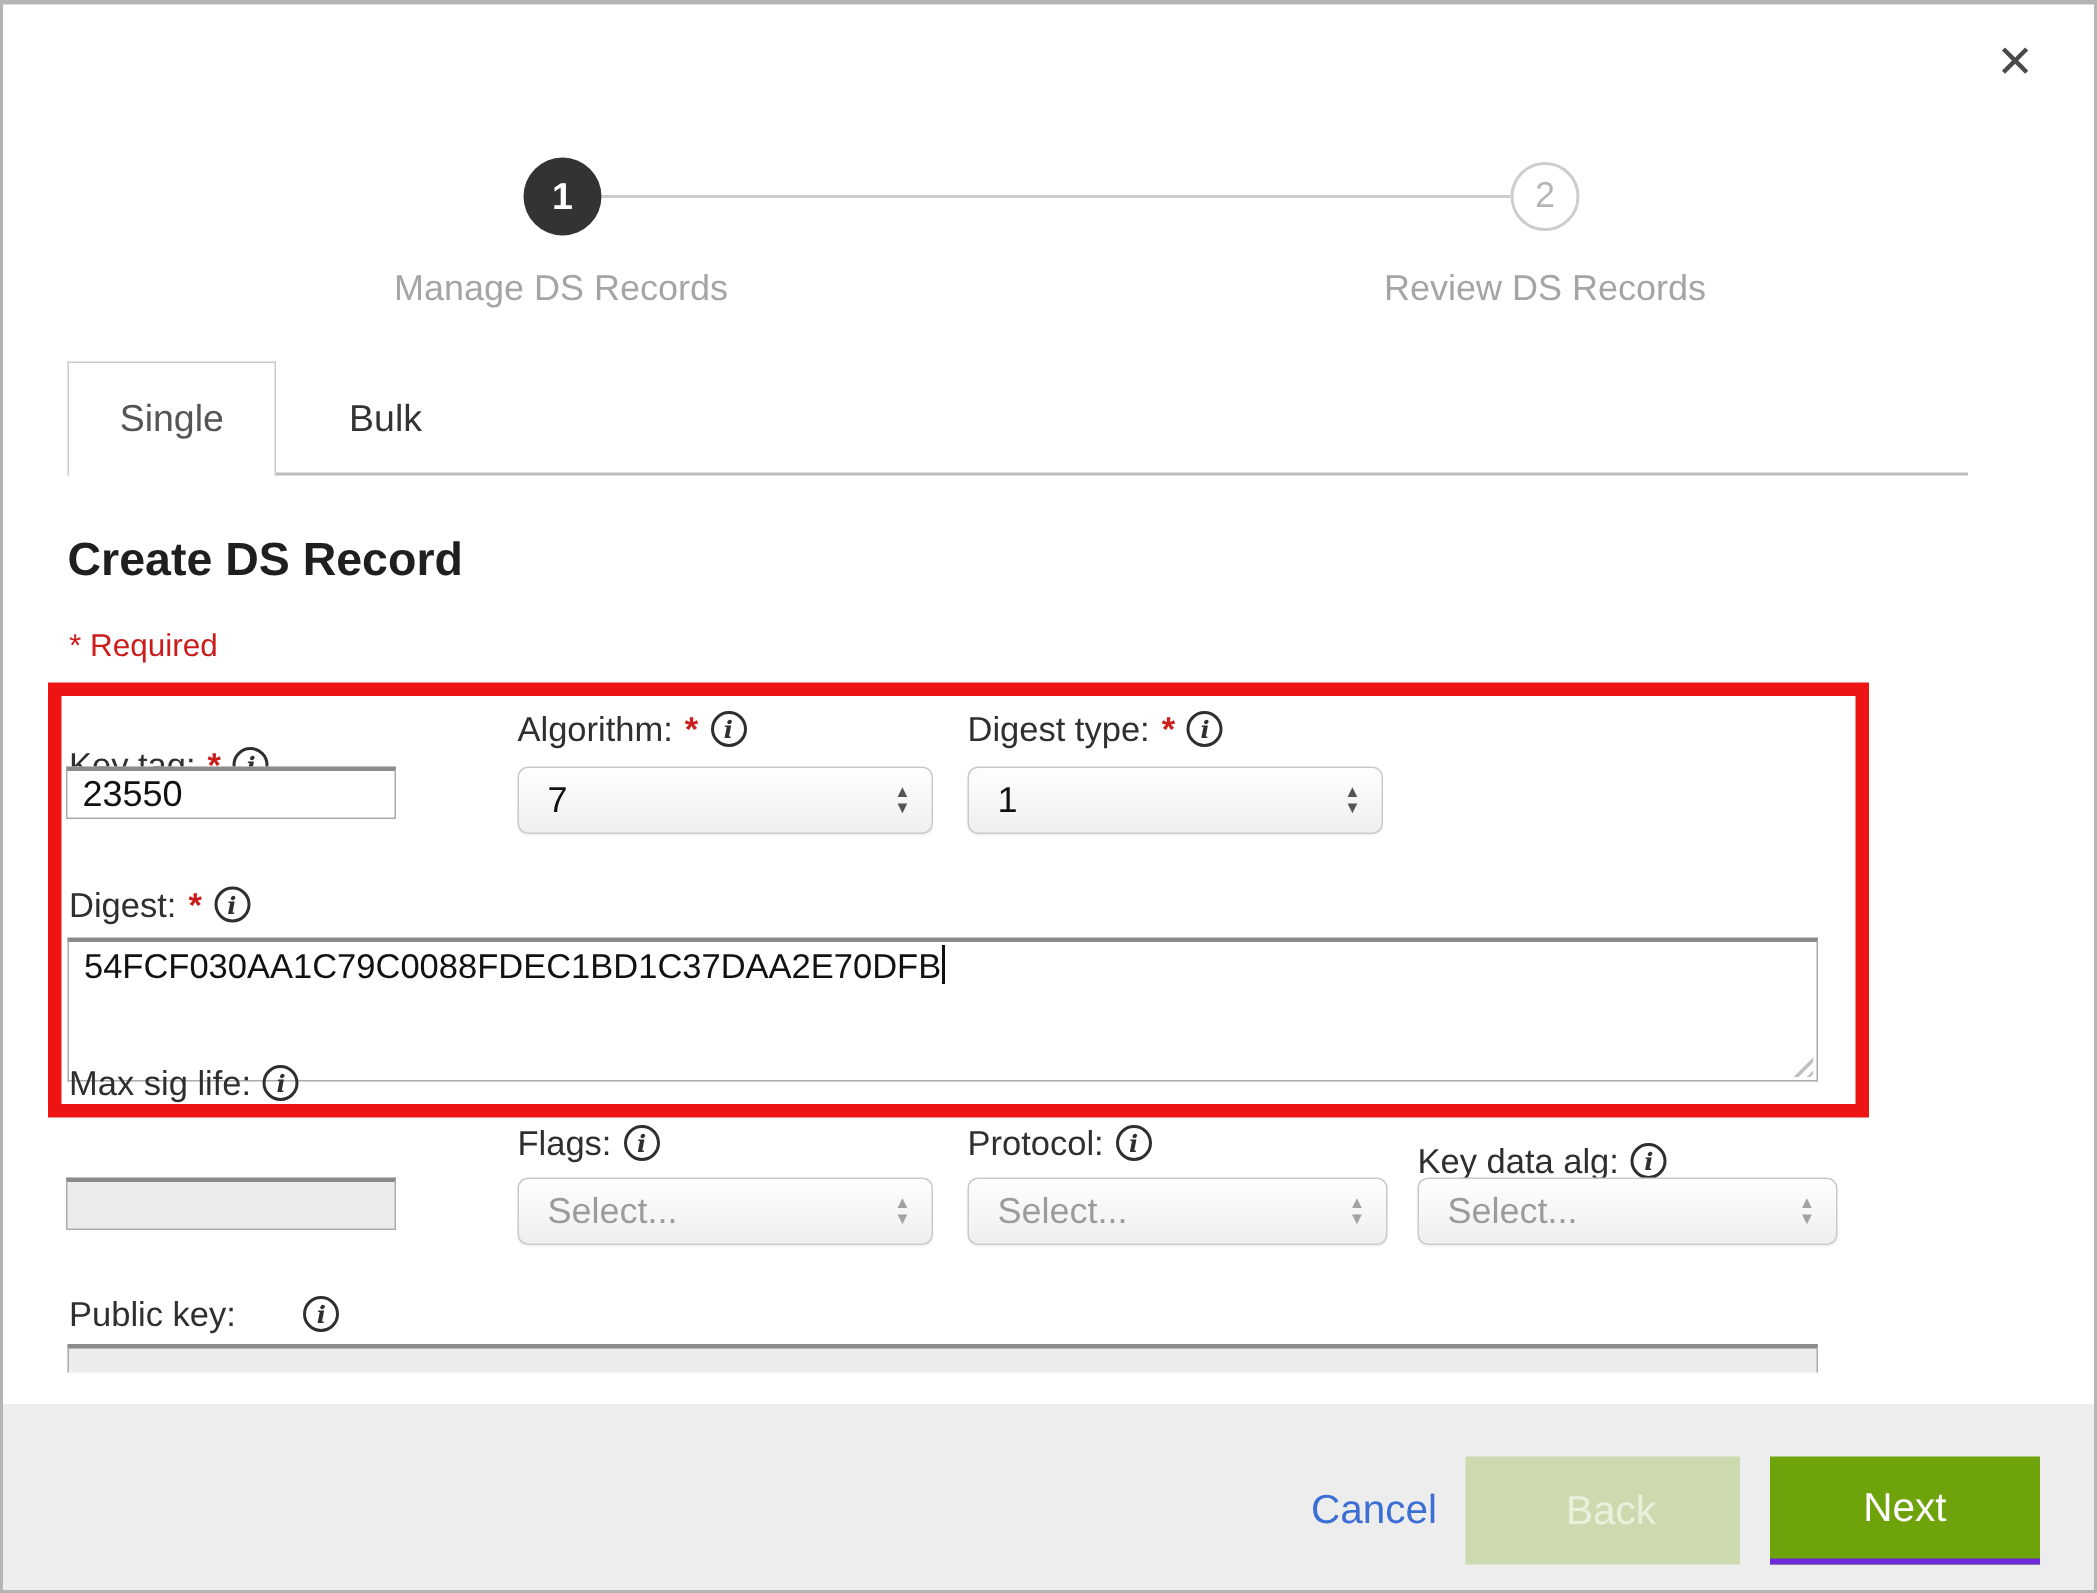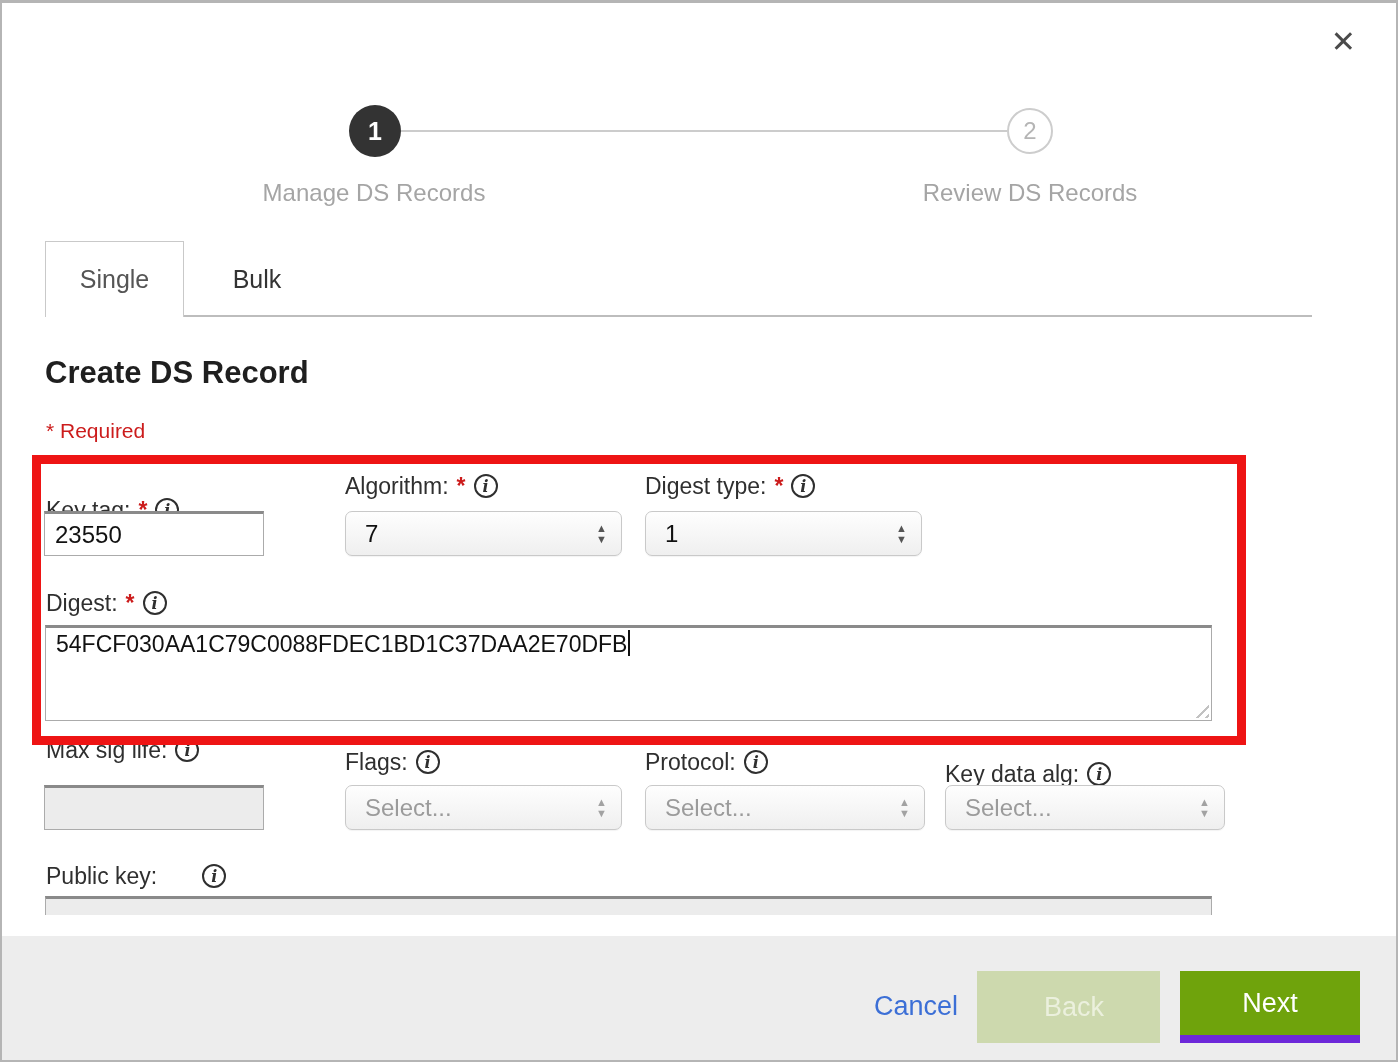--- a/index.html
+++ b/index.html
@@ -93,21 +93,21 @@
   .req-star { color: #cc1c1c; font-size: 23px; font-weight: bold; }
   .info-icon {
     display: inline-flex; align-items: center; justify-content: center;
     width: 24px; height: 24px; border: 2px solid #2f2f2f; border-radius: 50%;
     font-family: "DejaVu Serif", "Liberation Serif", serif;
     font-style: italic; font-weight: bold; font-size: 16px; color: #2f2f2f;
     cursor: pointer; flex: 0 0 auto;
   }
   
   .text-input {
-    position: absolute; height: 45px;
+    position: absolute; height: 35px;
     border: 1px solid #ababab;
     border-top: 3px solid #8a8a8a;
     background: #ffffff;
     font-family: "Liberation Sans", "DejaVu Sans", sans-serif;
     font-size: 24px; color: #111; padding: 12px 10px;
     outline: none;
   }
   .text-input.disabled { background: #ececec; }
   .faux-select {
     position: absolute; height: 45px;
@@ -162,21 +162,21 @@
     display: flex; align-items: center; justify-content: center;
     font-size: 27px; cursor: pointer; border: none;
   }
   .btn-back {
     left: 975px; width: 183px;
     background: #cdd9ae; color: #ebf0dd; cursor: default; padding-left: 11px;
   }
   .btn-next {
     left: 1178px; width: 180px;
     background: #6fa30c; color: #ffffff;
-    border-bottom: 8px solid #6d28d9;
+    border-bottom: 4px solid #6d28d9;
   }
 </style>
 </head>
 <body>
 
 <div class="modal">
 
   <span class="close-btn">✕</span>
 
   <div class="step-line"></div>
@@ -239,21 +239,21 @@
   <div class="label-row" style="left:44px; top:585px;">
     <span>Digest:</span>
     <span class="req-star">*</span>
     <span class="info-icon">i</span>
   </div>
   <div class="textarea" style="left:43px; top:622px; width:1167px; height:96px;">
     <span>54FCF030AA1C79C0088FDEC1BD1C37DAA2E70DFB</span><span class="caret"></span>
     <div class="resize-handle"></div>
   </div>
 
-  <div class="label-row" style="left:44px; top:732px;text-align:right;">
+  <div class="label-row" style="left:44px; top:704px;text-align:right;">
     <span>Max sig life:</span>
     <span class="info-icon">i</span>
   </div>
   <div class="label-row" style="left:343px; top:744px;">
     <span>Flags:</span>
     <span class="info-icon">i</span>
   </div>
   <div class="label-row" style="left:643px; top:744px;">
     <span>Protocol:</span>
     <span class="info-icon">i</span>

